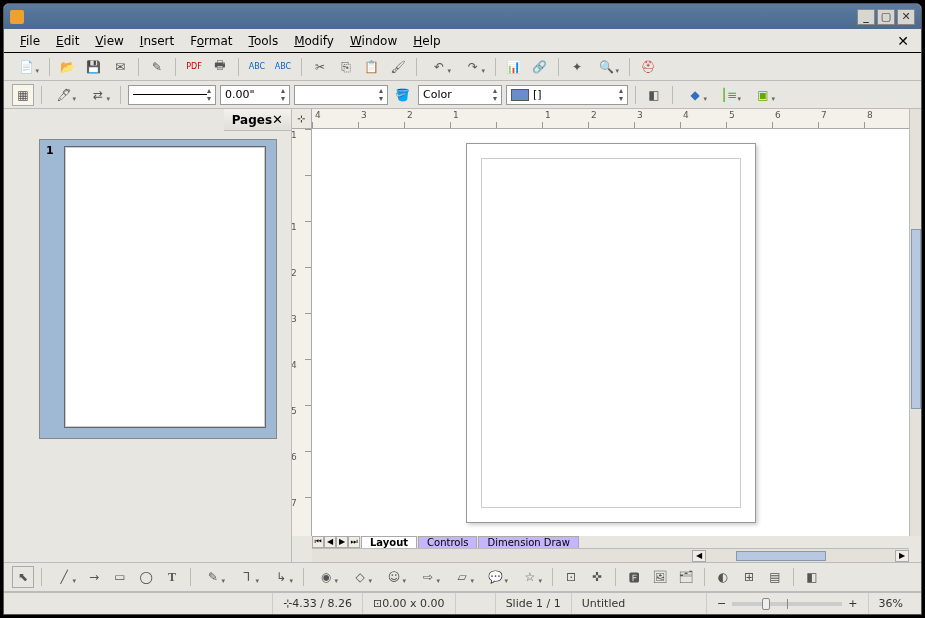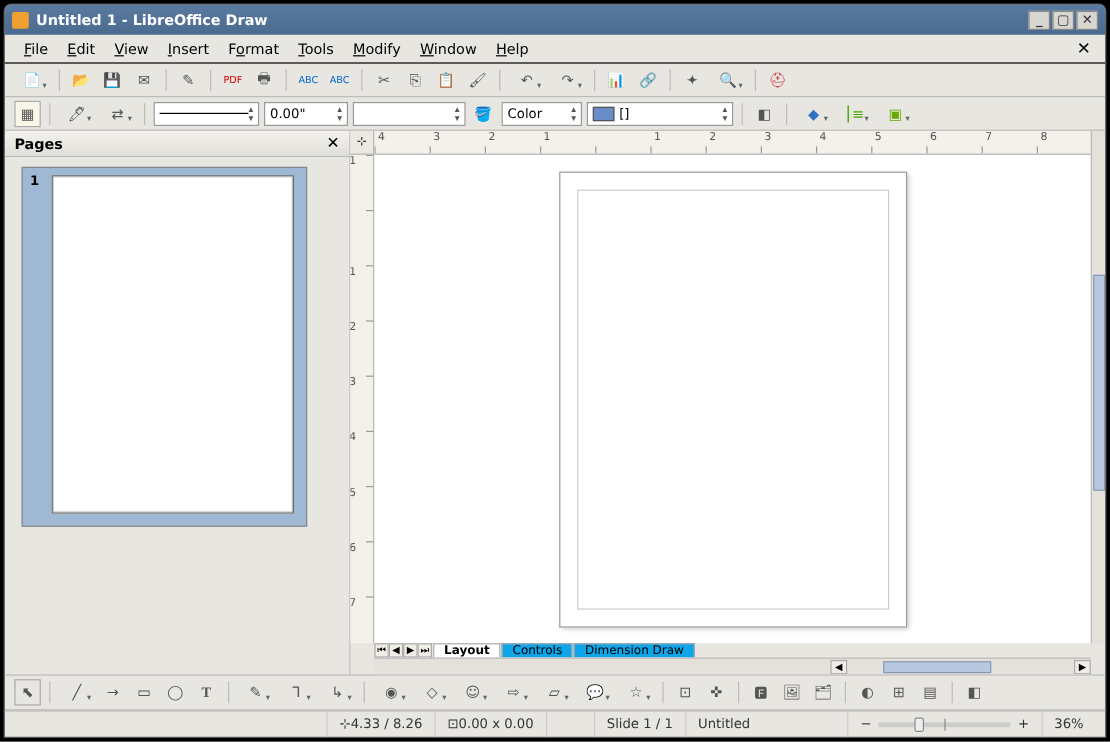--- a/index.html
+++ b/index.html
@@ -14,21 +14,21 @@
 .menubar .item .ul { text-decoration: underline; }
 .menubar .close { margin-left: auto; font-size: 14px; cursor: pointer; padding: 0 4px; }
 .toolbar { height: 28px; display: flex; align-items: center; padding: 0 8px; gap: 4px; border-bottom: 1px solid #bbb; }
 .tbtn { width: 22px; height: 22px; display: flex; align-items: center; justify-content: center; border: 1px solid transparent; cursor: pointer; font-size: 12px; color: #555; }
 .tbtn.drop { width: 30px; position: relative; }
 .tbtn.drop::after { content: "▾"; font-size: 7px; position: absolute; right: 2px; bottom: 2px; color: #666; }
 .sep { width: 1px; height: 18px; background: #bbb; margin: 0 3px; }
 .combo { height: 20px; border: 1px solid #999; background: #fff; display: flex; align-items: center; padding: 0 4px; font-size: 11px; }
 .combo .arrows { margin-left: auto; font-size: 8px; line-height: 8px; color: #555; display: flex; flex-direction: column; cursor: pointer; }
 .workarea { flex: 1; display: flex; overflow: hidden; }
-.pages-panel { width: 288px; border-right: 1px solid #bbb; display: flex; flex-direction: column; }
+.pages-panel { width: 288px; border-right: 1px solid #bbb; display: flex; flex-direction: column; align-items: flex-end; }
 .pages-header { height: 22px; background: linear-gradient(#f4f2ec, #e0ded8); border-bottom: 1px solid #bbb; display: flex; align-items: center; padding: 0 8px; font-weight: bold; font-size: 12px; }
 .pages-header .cx { margin-left: auto; cursor: pointer; font-size: 13px; }
 .pages-body { flex: 1; padding: 8px 14px; background: #e8e6e0; }
 .thumb { background: #9fb8d4; border: 1px solid #888; width: 238px; height: 300px; position: relative; padding: 6px 10px 10px 24px; }
 .thumb .num { position: absolute; top: 4px; left: 6px; font-size: 11px; font-weight: bold; }
 .thumb .page { width: 100%; height: 100%; background: #fff; border: 1px solid #666; box-shadow: inset 0 0 0 1px #ccc; }
 .canvas-area { flex: 1; display: flex; flex-direction: column; position: relative; }
 .ruler-corner { position: absolute; top: 0; left: 0; width: 20px; height: 20px; background: #ece9e2; border-right: 1px solid #aaa; border-bottom: 1px solid #aaa; display:flex; align-items:center; justify-content:center; font-size:10px; }
 .ruler-h { position: absolute; top: 0; left: 20px; right: 12px; height: 20px; background: #f4f1ea; border-bottom: 1px solid #aaa; font-size: 9px; color: #555; display: flex; align-items: flex-end; overflow: hidden; }
 .ruler-h .tick { flex: 0 0 46px; border-left: 1px solid #999; height: 6px; position: relative; }
@@ -36,40 +36,39 @@
 .ruler-v { position: absolute; top: 20px; left: 0; bottom: 26px; width: 20px; background: #f4f1ea; border-right: 1px solid #aaa; font-size: 9px; color: #555; display: flex; flex-direction: column; overflow: hidden; }
 .ruler-v .tick { flex: 0 0 46px; border-top: 1px solid #999; width: 6px; align-self: flex-end; position: relative; }
 .ruler-v .tick span { position: absolute; left: -14px; top: 0; }
 .canvas-scroll { position: absolute; top: 20px; left: 20px; right: 12px; bottom: 26px; background: #fff; overflow: hidden; display: flex; align-items: center; justify-content: center; }
 .page-shape { width: 290px; height: 380px; background: #fff; border: 1px solid #999; box-shadow: 2px 2px 4px rgba(0,0,0,0.2); padding: 14px; }
 .page-shape .margin { width: 100%; height: 100%; border: 1px solid #ccc; }
 .vscroll { position: absolute; top: 0; right: 0; width: 12px; bottom: 26px; background: #e4e1da; border-left: 1px solid #bbb; }
 .vscroll .thumb-s { position: absolute; top: 120px; width: 10px; left: 1px; height: 180px; background: #b8c8e0; border: 1px solid #8898b0; }
 .tabs-row { position: absolute; bottom: 14px; left: 20px; right: 12px; height: 12px; display: flex; align-items: center; font-size: 10px; }
 .tabs-row .nav { width: 12px; height: 12px; border: 1px solid #aaa; background: #f0ede6; text-align: center; line-height: 10px; font-size: 8px; cursor: pointer; }
-.tabs-row .tab { padding: 0 8px; border: 1px solid #aaa; border-bottom: none; background: #0ea5e9; margin-left: 1px; cursor: pointer; }
+.tabs-row .tab { padding: 0 8px; border: 1px solid #aaa; border-bottom: none; background: #c4b5fd; margin-left: 1px; cursor: pointer; }
 .tabs-row .tab.active { background: #fff; font-weight: bold; }
 .hscroll { position: absolute; bottom: 0; left: 20px; right: 12px; height: 14px; background: #e4e1da; border-top: 1px solid #bbb; display:flex; align-items:center; }
 .hscroll .arrow { width: 14px; height: 12px; background: #f0ede6; border: 1px solid #aaa; font-size: 8px; text-align: center; cursor: pointer; }
 .hscroll .track { flex: 1; position: relative; height: 12px; }
 .hscroll .thumb-s { position: absolute; left: 30px; width: 90px; height: 10px; top: 1px; background: #b8c8e0; border: 1px solid #8898b0; }
 .bottom-toolbar { height: 30px; display: flex; align-items: center; padding: 0 8px; gap: 4px; border-top: 1px solid #bbb; border-bottom: 1px solid #bbb; }
 .statusbar { height: 22px; display: flex; align-items: center; padding: 0 8px; font-size: 11px; color: #333; border-top: 1px solid #bbb; }
 .statusbar .cell { border-left: 1px solid #ccc; padding: 0 10px; height: 100%; display: flex; align-items: center; }
 .statusbar .cell:first-child { border-left: none; }
 .zoom-slider { width: 110px; height: 4px; background: #ccc; position: relative; margin: 0 6px; }
 .zoom-slider .knob { position: absolute; left: 30px; top: -4px; width: 8px; height: 12px; background: #eee; border: 1px solid #888; border-radius: 2px; }
 </style>
 </head>
 <body>
 
 <div class="window">
   <div class="titlebar">
     <div class="icon"></div>
-    <span>Untitled 1 - LibreOffice Draw</span>
     <div class="spacer"></div>
     <div class="winbtn">_</div>
     <div class="winbtn">▢</div>
     <div class="winbtn">✕</div>
   </div>
 
   <div class="menubar">
     <div class="item"><span class="ul">F</span><span>ile</span></div>
     <div class="item"><span class="ul">E</span>dit</div>
     <div class="item"><span class="ul">V</span>iew</div>
@@ -140,21 +139,21 @@
           <span>▾</span>
         </div>
     </div>
     <div class="combo" style="width:94px;">
       <div class="arrows" style="margin-left:auto;">
           <span>▴</span>
           <span>▾</span>
         </div>
     </div>
     <div class="tbtn">🪣</div>
-    <div class="combo" style="width:67px;">
+    <div class="combo" style="width:84px;">
       <span>Color</span>
       <div class="arrows">
           <span>▴</span>
           <span>▾</span>
         </div>
     </div>
     <div class="combo" style="width:122px;">
       <span style="width:18px;height:12px;background:#6a8cc8;border:1px solid #555;margin-right:4px;"></span>
       <span>[]</span>
       <div class="arrows">

